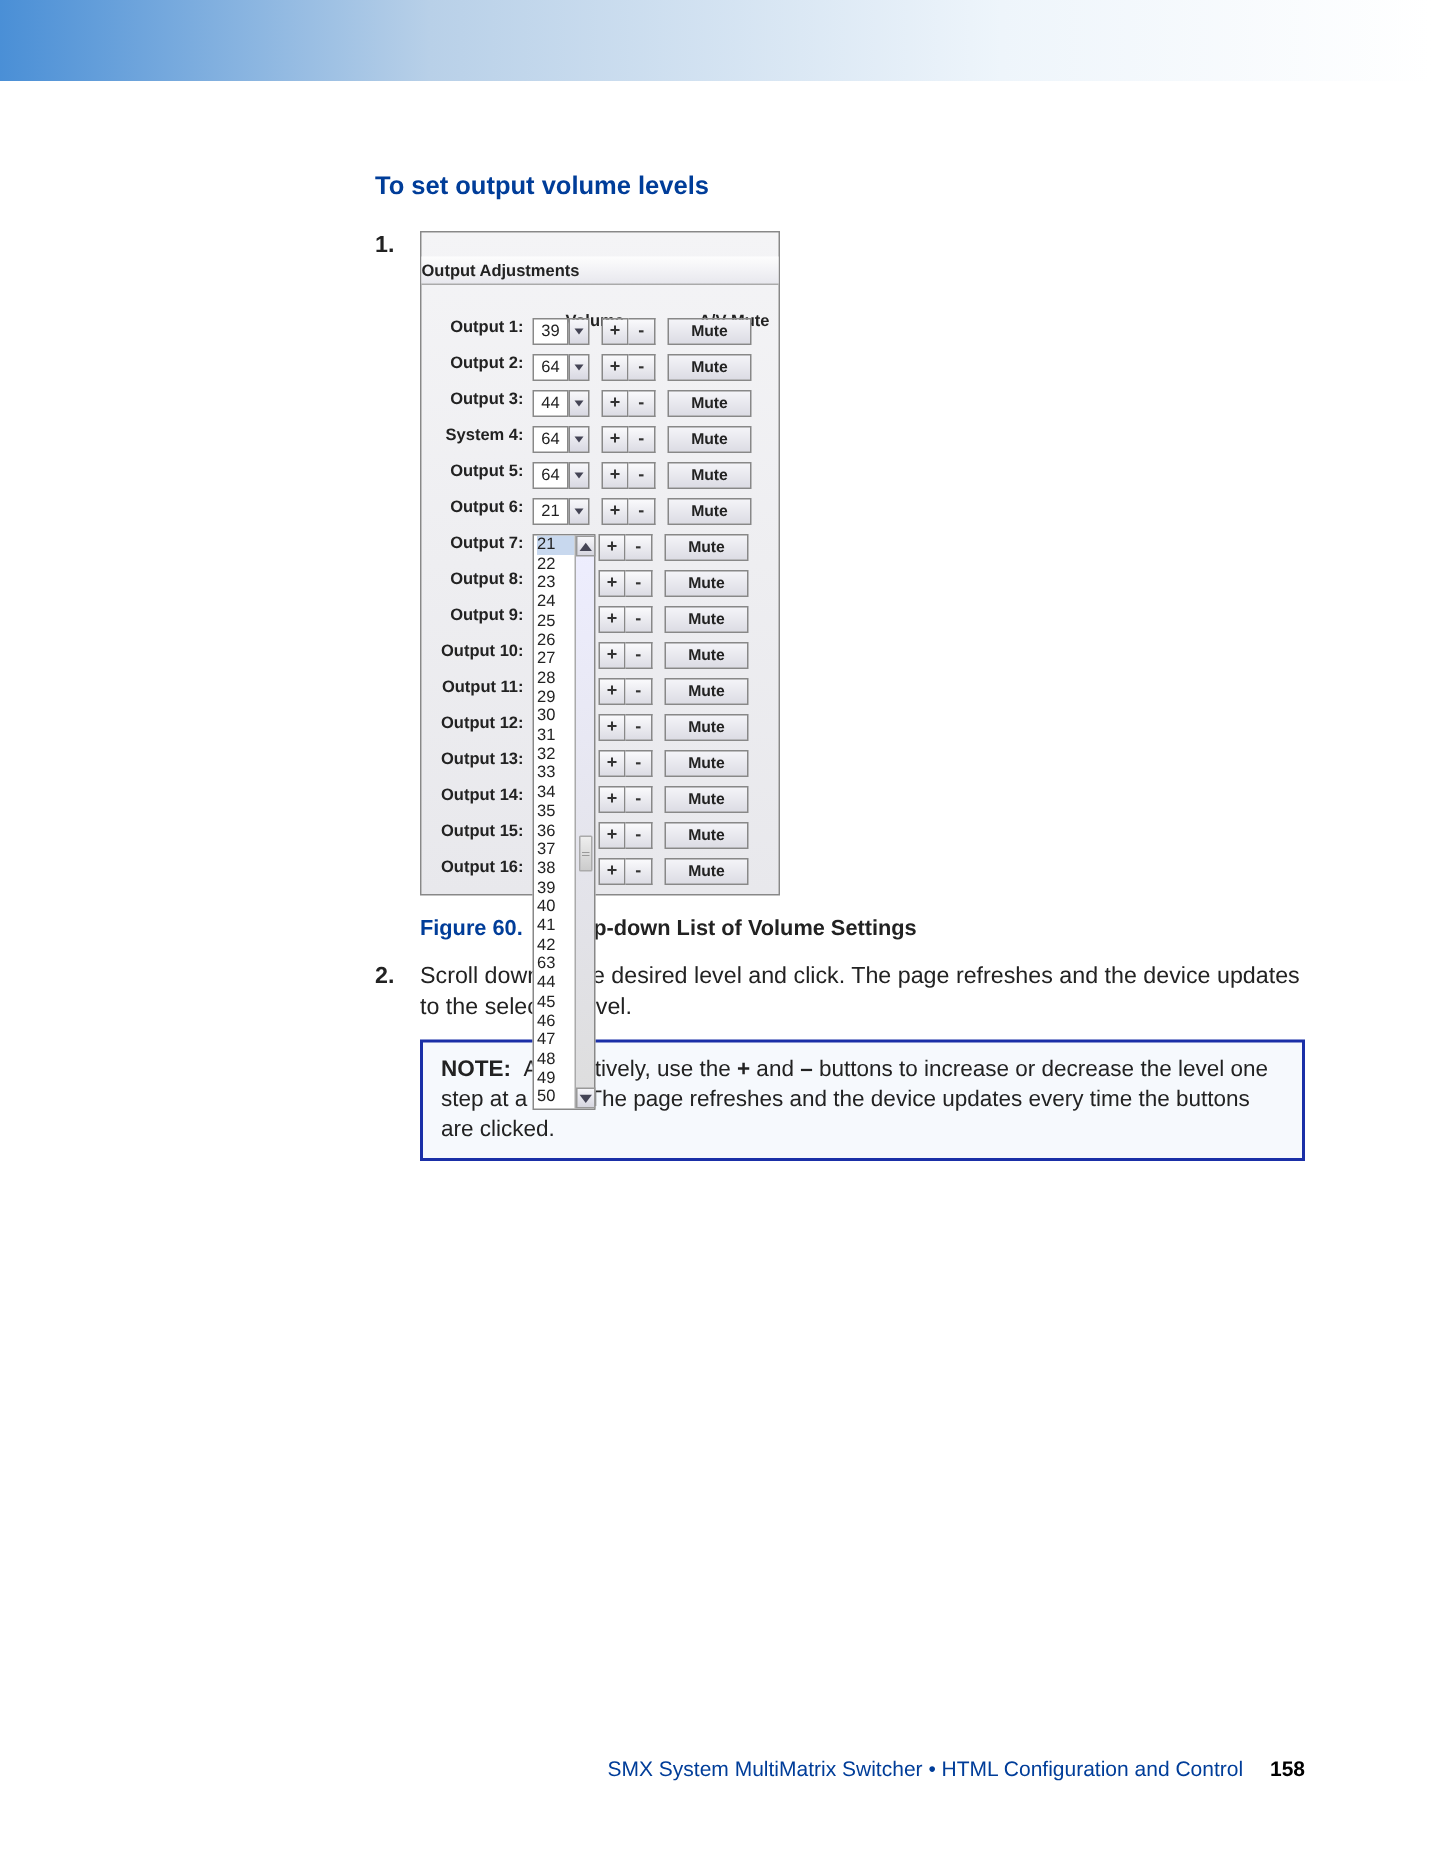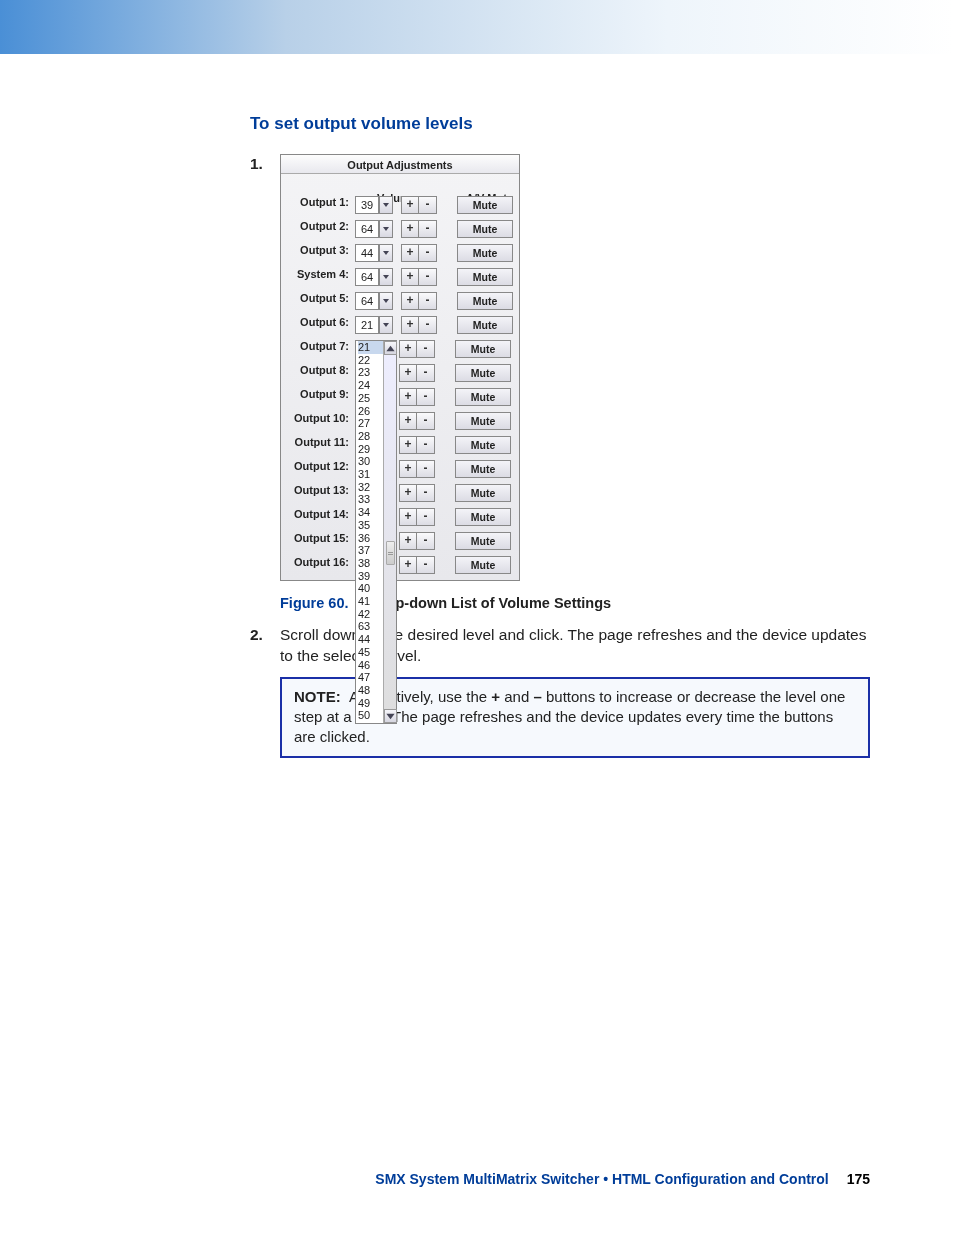--- a/index.html
+++ b/index.html
@@ -7,54 +7,54 @@
   .top-bar { height: 54px; background: linear-gradient(to right, #4a8fd6 0%, #b8d0e8 30%, #eef5fb 70%, #ffffff 100%); }
   .content { padding: 60px 84px 0 250px; }
   .sec-title { color: #003d99; font-weight: bold; font-size: 17px; margin-bottom: 20px; }
   ol.steps { list-style: none; padding-left: 0; }
   ol.steps > li { position: relative; padding-left: 30px; font-size: 15.5px; line-height: 1.35; margin-bottom: 10px; }
   ol.steps > li .num { position: absolute; left: 0; top: 0; font-weight: bold; }
   .figure-area { margin: 8px 0 14px 30px; }
 
   
   .panel { width: 240px; border: 1px solid #888; background: linear-gradient(to bottom,#f4f4f6,#e8e8ec); font-family: Verdana, Arial, sans-serif; position: relative; }
-  .panel-title { text-align:center; font-weight:bold; font-size:11px; padding:4px 0 2px; border-bottom:1px solid #aaa; background: linear-gradient(to bottom,#fdfdfd,#e8e8ee); }
+  .panel-title { font-weight:bold; font-size:11px; padding:4px 0 2px; border-bottom:1px solid #aaa; background: linear-gradient(to bottom,#fdfdfd,#e8e8ee); margin-top: 16px; }
   .hdr-row { text-align:center; font-weight:bold; font-size:11px; padding:18px 0 4px; position:relative; }
   .hdr-vol { position:absolute; left:96px; }
   .hdr-mute { position:absolute; right:6px; }
   .rows { position: relative; }
   .row { display:flex; align-items:flex-start; height:24px; font-size:11px; }
   .lbl { width:72px; text-align:right; font-weight:bold; padding-right:4px; }
   .volbox { width:24px; height:18px; background:#fff; border:1px solid #888; text-align:center; font-size:11px; line-height:16px; margin-left:2px; }
   .dd-btn { width:14px; height:18px; border:1px solid #888; background:linear-gradient(#f8f8fb,#d8d8e2); display:flex; align-items:center; justify-content:center; }
   .dd-btn svg { width:8px; height:8px; }
   .sp { width:8px; }
   .sq { width:18px; height:18px; border:1px solid #888; background:linear-gradient(#fafafc,#dcdce4); text-align:center; line-height:14px; font-size:12px; font-weight:bold; color:#333; }
   .sq + .sq { border-left:none; }
-  .mute { width:56px; height:18px; border:1px solid #888; background:linear-gradient(#f4f4f8,#dcdce4); text-align:center; line-height:16px; font-size:10.5px; font-weight:bold; margin-left:20px; }
+  .mute { width:56px; height:18px; border:1px solid #888; background:linear-gradient(#f4f4f8,#dcdce4); text-align:center; line-height:16px; font-size:10.5px; font-weight:bold; margin-left:8px; }
 
   
   .dropdown { position:absolute; left:74px; top:144px; width:42px; background:#fff; border:1px solid #888; z-index:5; }
   .dd-inner { display:flex; height:382px; }
   .dd-list { width:28px; overflow:hidden; font-size:11px; line-height:12.7px; padding-left:2px; }
   .dd-list .sel { background:#c8d8ee; }
   .dd-scroll { width:14px; background:linear-gradient(#eef,#ddd); position:relative; border-left:1px solid #aaa; }
   .dd-scroll .arrow { position:absolute; left:0; width:13px; height:14px; background:linear-gradient(#f6f6fa,#d6d6e0); border:1px solid #999; display:flex; align-items:center; justify-content:center; }
   .dd-scroll .arrow.top { top:0; }
   .dd-scroll .arrow.bot { bottom:0; }
   .dd-scroll .thumb { position:absolute; left:2px; width:9px; top:200px; height:24px; background:linear-gradient(#eee,#ccc); border:1px solid #aaa; border-radius:1px; }
   .dd-scroll .thumb::after { content:""; position:absolute; left:1px; right:1px; top:45%; height:4px; background:repeating-linear-gradient(#999,#999 1px,transparent 1px,transparent 2px); }
 
   .caption { margin: 10px 0 14px 30px; font-size: 14.5px; }
   .caption .fig { color:#003d99; font-weight:bold; }
   .caption .ftxt { font-weight:bold; margin-left:18px; }
   .note { border:2px solid #1a2fa7; background:#f6f9fd; padding:8px 12px; margin:6px 0 0 30px; font-size:15px; line-height:1.35; }
   .note b { font-weight:bold; }
   .footer { position:fixed; bottom:48px; left:0; width:954px; text-align:right; padding-right:84px; font-size:14px; }
-  .footer .t { color:#003d99; font-weight:bold; }
+  .footer .t { color:#003d99; font-weight:normal; }
   .footer .p { color:#000; font-weight:bold; margin-left:14px; }
 </style>
 </head>
 <body>
 
 <div class="top-bar"></div>
 
 <div class="content">
   <div class="sec-title">To set output volume levels</div>
 
@@ -306,14 +306,14 @@
     </li>
   </ol>
 
   <div class="note">
     <b>NOTE:</b>&nbsp;&nbsp;<span>Alternatively, use the </span><b>+</b><span> and </span><b>–</b><span> buttons to increase or decrease the level one step at a time. The page refreshes and the device updates every time the buttons are clicked.</span>
   </div>
 </div>
 
 <div class="footer">
   <span class="t">SMX System MultiMatrix Switcher • HTML Configuration and Control</span>
-  <span class="p">175</span>
+  <span class="p">158</span>
 </div>
 
 </body></html>

